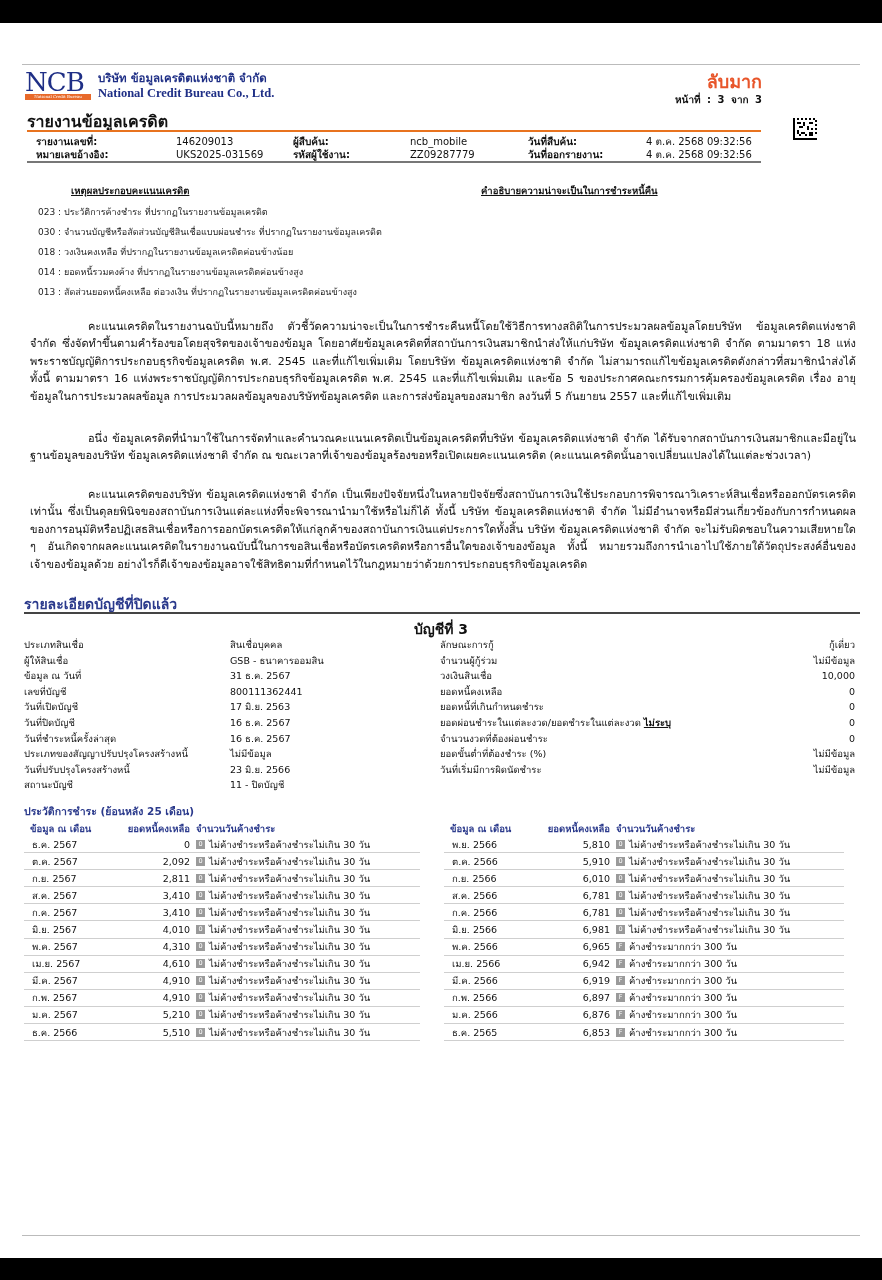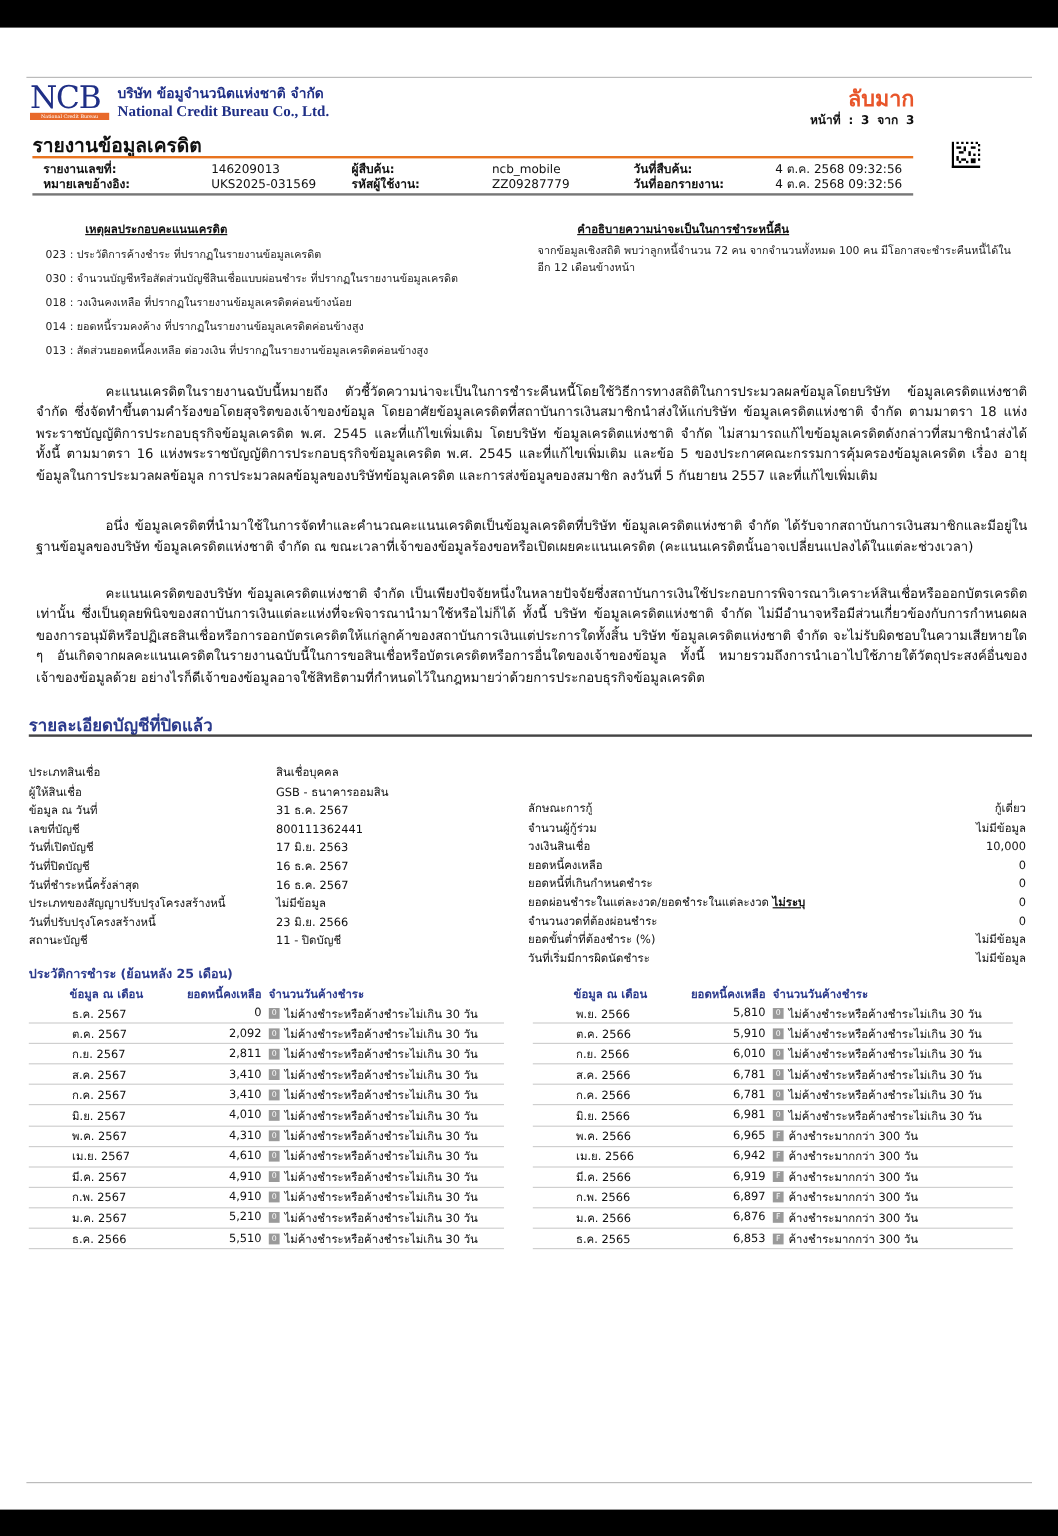--- a/index.html
+++ b/index.html
@@ -38,42 +38,42 @@
   .kv { position: absolute; font-size: 9.5px; line-height: 15.6px; color: #111; }
   .kv .row { height: 15.6px; white-space: nowrap; }
   .kv-right .row { display: flex; justify-content: space-between; }
   .und { text-decoration: underline; font-weight: bold; }
 
   
   .hist-title { position: absolute; left: 24px; top: 780px; font-size: 10.5px; font-weight: bold; color: #2b3a8c; }
   .hist { position: absolute; font-size: 9.5px; color: #111; }
   .hist .head { display: flex; height: 15px; color: #2b3a8c; font-weight: bold; font-size: 9.5px; }
   .hist .r { display: flex; height: 17.1px; align-items: center; border-bottom: 1.5px solid #cfcfcf; }
-  .hist .c-m { width: 92px; padding-left: 8px; margin-left: 28px; }
+  .hist .c-m { width: 92px; padding-left: 8px; }
   .hist .c-b { width: 80px; text-align: right; padding-right: 6px; }
   .hist .c-s { flex: 1; display: flex; align-items: center; }
   .hist .head .c-m { padding-left: 6px; }
   .hist .head .c-b { text-align: right; padding-right: 6px; }
   .badge { display: inline-block; width: 9px; height: 9px; background: #9a9a9a; color: #fff; font-size: 6.5px; line-height: 9px; text-align: center; margin-right: 4px; }
 
   .footer-rule { position: absolute; left: 22px; right: 22px; top: 1212px; height: 1px; background: #bbb; }
   .footer { position: absolute; left: 28px; top: 1216px; font-size: 9.5px; color: #111; }
   .footer .th { color: #2b3a8c; }
 </style>
 </head>
 <body>
 
 <div class="page">
   <div class="topline"></div>
 
   <div class="logo">
     <div class="logo-ncb">NCB</div>
     <span class="logo-band">National Credit Bureau</span>
   </div>
-  <div class="company-th">บริษัท ข้อมูจำนวนิตแห่งชาติ จำกัด</div>
+  <div class="company-th">บริษัท ข้อมูลเครดิตแห่งชาติ จำกัด</div>
   <div class="company-en">National Credit Bureau Co., Ltd.</div>
 
   <div class="confidential">ลับมาก</div>
   <div class="page-no">
     <span>หน้าที่ :</span>
     <span>3</span>
     <span>จาก</span>
     <span>3</span>
   </div>
 
@@ -121,28 +121,28 @@
   <div class="gray-rule"></div>
 
   <div class="sec-h" style="left:38px;top:160px">เหตุผลประกอบคะแนนเครดิต</div>
   <div class="reason" style="top:182px">023 : ประวัติการค้างชำระ ที่ปรากฏในรายงานข้อมูลเครดิต</div>
   <div class="reason" style="top:202px">030 : จำนวนบัญชีหรือสัดส่วนบัญชีสินเชื่อแบบผ่อนชำระ ที่ปรากฏในรายงานข้อมูลเครดิต</div>
   <div class="reason" style="top:222px">018 : วงเงินคงเหลือ ที่ปรากฏในรายงานข้อมูลเครดิตค่อนข้างน้อย</div>
   <div class="reason" style="top:242px">014 : ยอดหนี้รวมคงค้าง ที่ปรากฏในรายงานข้อมูลเครดิตค่อนข้างสูง</div>
   <div class="reason" style="top:262px">013 : สัดส่วนยอดหนี้คงเหลือ ต่อวงเงิน ที่ปรากฏในรายงานข้อมูลเครดิตค่อนข้างสูง</div>
 
   <div class="sec-h" style="left:448px;top:160px">คำอธิบายความน่าจะเป็นในการชำระหนี้คืน</div>
-  <div class="prob-text">จากข้อมูลเชิงสถิติ พบว่าลูกหนี้จำนวน 72 คน จากจำนวนทั้งหมด 100 คน มีโอกาสจะชำระคืนหนี้ได้ในอีก 12 เดือนข้างหน้า</div>
 
   <div class="para" style="top:295px">คะแนนเครดิตในรายงานฉบับนี้หมายถึง ตัวชี้วัดความน่าจะเป็นในการชำระคืนหนี้โดยใช้วิธีการทางสถิติในการประมวลผลข้อมูลโดยบริษัท ข้อมูลเครดิตแห่งชาติ จำกัด ซึ่งจัดทำขึ้นตามคำร้องขอโดยสุจริตของเจ้าของข้อมูล โดยอาศัยข้อมูลเครดิตที่สถาบันการเงินสมาชิกนำส่งให้แก่บริษัท ข้อมูลเครดิตแห่งชาติ จำกัด ตามมาตรา 18 แห่งพระราชบัญญัติการประกอบธุรกิจข้อมูลเครดิต พ.ศ. 2545 และที่แก้ไขเพิ่มเติม โดยบริษัท ข้อมูลเครดิตแห่งชาติ จำกัด ไม่สามารถแก้ไขข้อมูลเครดิตดังกล่าวที่สมาชิกนำส่งได้ ทั้งนี้ ตามมาตรา 16 แห่งพระราชบัญญัติการประกอบธุรกิจข้อมูลเครดิต พ.ศ. 2545 และที่แก้ไขเพิ่มเติม และข้อ 5 ของประกาศคณะกรรมการคุ้มครองข้อมูลเครดิต เรื่อง อายุข้อมูลในการประมวลผลข้อมูล การประมวลผลข้อมูลของบริษัทข้อมูลเครดิต และการส่งข้อมูลของสมาชิก ลงวันที่ 5 กันยายน 2557 และที่แก้ไขเพิ่มเติม</div>
   <div class="para" style="top:407px">อนึ่ง ข้อมูลเครดิตที่นำมาใช้ในการจัดทำและคำนวณคะแนนเครดิตเป็นข้อมูลเครดิตที่บริษัท ข้อมูลเครดิตแห่งชาติ จำกัด ได้รับจากสถาบันการเงินสมาชิกและมีอยู่ในฐานข้อมูลของบริษัท ข้อมูลเครดิตแห่งชาติ จำกัด ณ ขณะเวลาที่เจ้าของข้อมูลร้องขอหรือเปิดเผยคะแนนเครดิต (คะแนนเครดิตนั้นอาจเปลี่ยนแปลงได้ในแต่ละช่วงเวลา)</div>
   <div class="para" style="top:463px">คะแนนเครดิตของบริษัท ข้อมูลเครดิตแห่งชาติ จำกัด เป็นเพียงปัจจัยหนึ่งในหลายปัจจัยซึ่งสถาบันการเงินใช้ประกอบการพิจารณาวิเคราะห์สินเชื่อหรือออกบัตรเครดิตเท่านั้น ซึ่งเป็นดุลยพินิจของสถาบันการเงินแต่ละแห่งที่จะพิจารณานำมาใช้หรือไม่ก็ได้ ทั้งนี้ บริษัท ข้อมูลเครดิตแห่งชาติ จำกัด ไม่มีอำนาจหรือมีส่วนเกี่ยวข้องกับการกำหนดผลของการอนุมัติหรือปฏิเสธสินเชื่อหรือการออกบัตรเครดิตให้แก่ลูกค้าของสถาบันการเงินแต่ประการใดทั้งสิ้น บริษัท ข้อมูลเครดิตแห่งชาติ จำกัด จะไม่รับผิดชอบในความเสียหายใด ๆ อันเกิดจากผลคะแนนเครดิตในรายงานฉบับนี้ในการขอสินเชื่อหรือบัตรเครดิตหรือการอื่นใดของเจ้าของข้อมูล ทั้งนี้ หมายรวมถึงการนำเอาไปใช้ภายใต้วัตถุประสงค์อื่นของเจ้าของข้อมูลด้วย อย่างไรก็ดีเจ้าของข้อมูลอาจใช้สิทธิตามที่กำหนดไว้ในกฎหมายว่าด้วยการประกอบธุรกิจข้อมูลเครดิต</div>
 
   <div class="closed-title">รายละเอียดบัญชีที่ปิดแล้ว</div>
   <div class="closed-rule"></div>
+  <div class="acct-title">บัญชีที่ 3</div>
 
   <div class="kv" style="left:24px;top:614px;width:170px" id="kv-left-labels">
       <div class="row">ประเภทสินเชื่อ</div>
       <div class="row">ผู้ให้สินเชื่อ</div>
       <div class="row">ข้อมูล ณ วันที่</div>
       <div class="row">เลขที่บัญชี</div>
       <div class="row">วันที่เปิดบัญชี</div>
       <div class="row">วันที่ปิดบัญชี</div>
       <div class="row">วันที่ชำระหนี้ครั้งล่าสุด</div>
       <div class="row">ประเภทของสัญญาปรับปรุงโครงสร้างหนี้</div>
@@ -154,21 +154,21 @@
       <div class="row">GSB - ธนาคารออมสิน</div>
       <div class="row">31 ธ.ค. 2567</div>
       <div class="row">800111362441</div>
       <div class="row">17 มิ.ย. 2563</div>
       <div class="row">16 ธ.ค. 2567</div>
       <div class="row">16 ธ.ค. 2567</div>
       <div class="row">ไม่มีข้อมูล</div>
       <div class="row">23 มิ.ย. 2566</div>
       <div class="row">11 - ปิดบัญชี</div>
     </div>
-  <div class="kv kv-right" style="left:440px;top:644px;width:415px" id="kv-right">
+  <div class="kv kv-right" style="left:440px;top:614px;width:415px" id="kv-right">
       <div class="row">
         <span><span>ลักษณะการกู้</span></span>
         <span>กู้เดี่ยว</span>
       </div>
       <div class="row">
         <span><span>จำนวนผู้กู้ร่วม</span></span>
         <span>ไม่มีข้อมูล</span>
       </div>
       <div class="row">
         <span><span>วงเงินสินเชื่อ</span></span>

